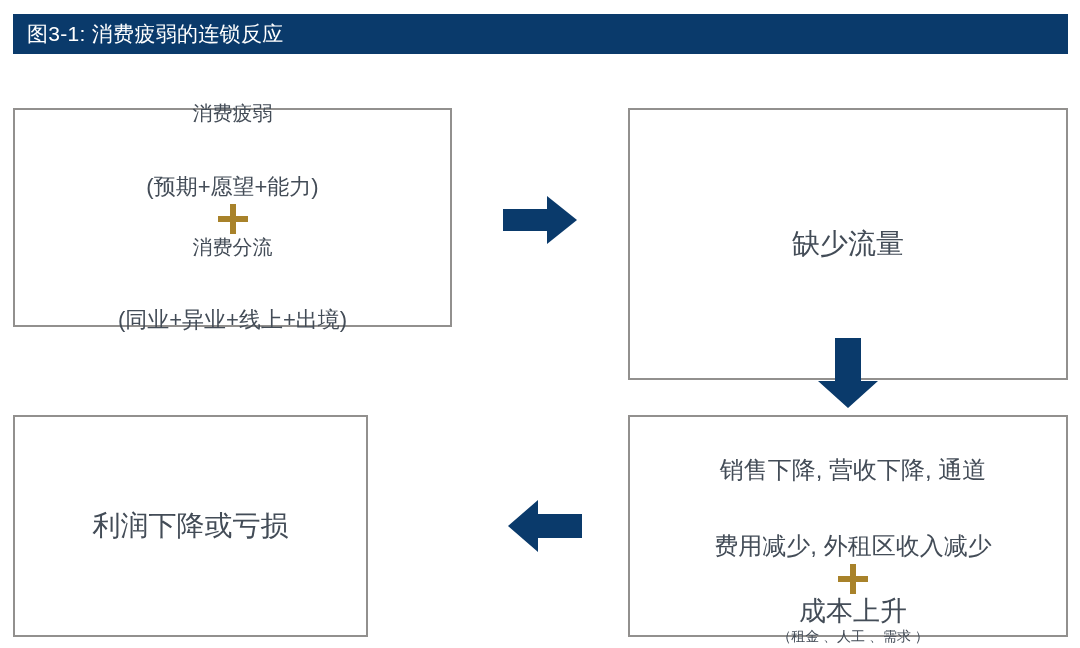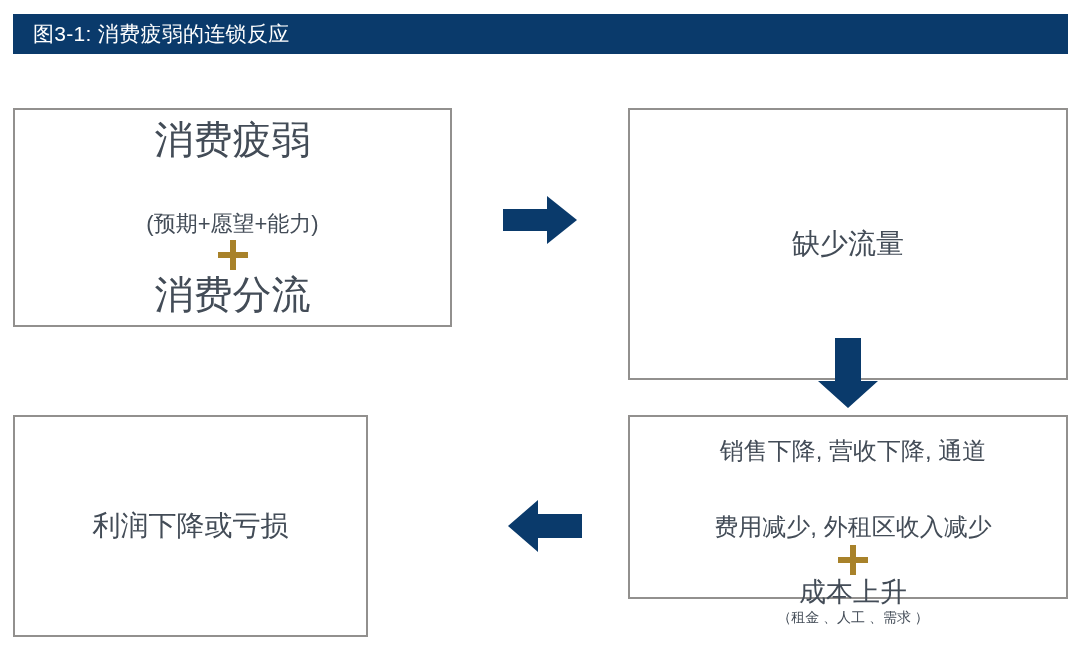--- a/index.html
+++ b/index.html
@@ -22,21 +22,21 @@
   .title-bar {
     position: absolute;
     left: 13px;
     top: 14px;
     width: 1055px;
     height: 40px;
     background: #0a3a6b;
     display: flex;
     align-items: center;
     box-sizing: border-box;
-    padding-left: 20px;
+    padding-left: 14px;
   }
   .title-bar .title-text {
     color: #ffffff;
     font-size: 21px;
     letter-spacing: 0.3px;
     white-space: nowrap;
   }
 
   
   .node-box {
@@ -82,23 +82,23 @@
     top: 0; bottom: 0;
     left: 50%;
     width: 6px;
     margin-left: -3px;
   }
 
   
   #box-consumption  { left: 13px;  top: 108px; width: 439px; height: 219px; }
   #box-traffic      { left: 628px; top: 108px; width: 440px; height: 272px; }
   #box-profit       { left: 13px;  top: 415px; width: 355px; height: 222px; }
-  #box-revenue-cost { left: 628px; top: 415px; width: 440px; height: 184px; padding-left: 10px; }
+  #box-revenue-cost { left: 628px; top: 415px; width: 440px; height: 222px; padding-left: 10px; }
 
-  #box-consumption .line.big  { font-size: 39px; }
+  #box-consumption .line.big  { font-size: 20px; }
   #box-traffic     .line.big  { font-size: 28px; }
   #box-profit      .line.mid  { font-size: 28px; margin: 3px 0; }
   #box-revenue-cost .line.small { font-size: 24px; }
   #box-revenue-cost .line.big   { font-size: 27px; }
   #box-revenue-cost .line.tiny  { font-size: 14px; text-align: right; }
 
   
   .arrow {
     position: absolute;
   }
@@ -117,20 +117,21 @@
   </div>
 
   <div class="node-box" id="box-consumption">
     <div class="line big">消费疲弱</div>
     <div class="line small">(预期+愿望+能力)</div>
     <div class="plus-glyph">
         <i class="h"></i>
         <i class="v"></i>
       </div>
     <div class="line big">消费分流</div>
+    <div class="line small">(同业+异业+线上+出境)</div>
   </div>
 
   <div class="arrow" id="arrow-right">
     <svg viewBox="0 0 74 48" width="74" height="48" aria-hidden="true">
       <polygon points="0,13 44,13 44,0 74,24 44,48 44,35 0,35" fill="#0a3a6b"></polygon>
     </svg>
   </div>
 
   <div class="node-box" id="box-traffic">
     <div class="line big">缺少流量</div>

